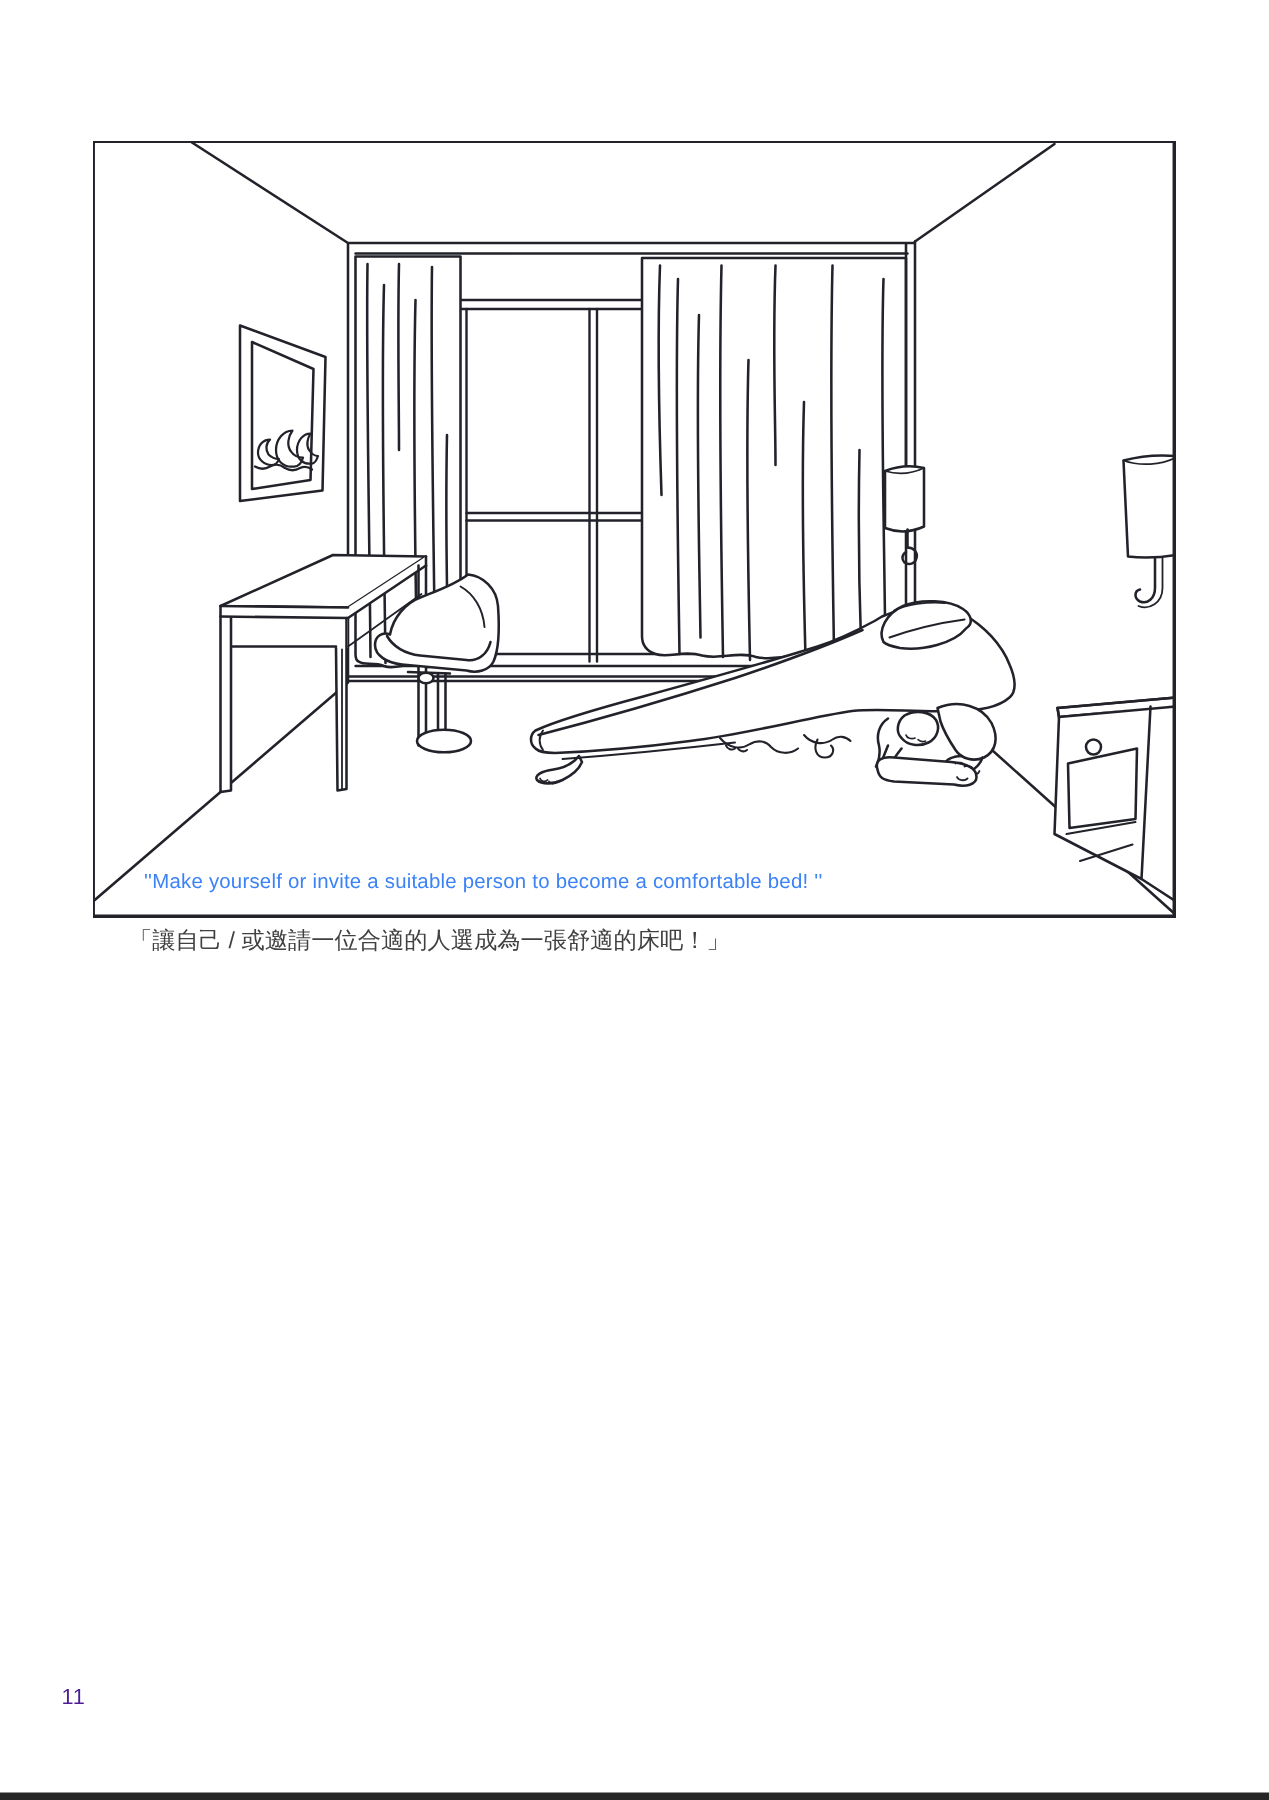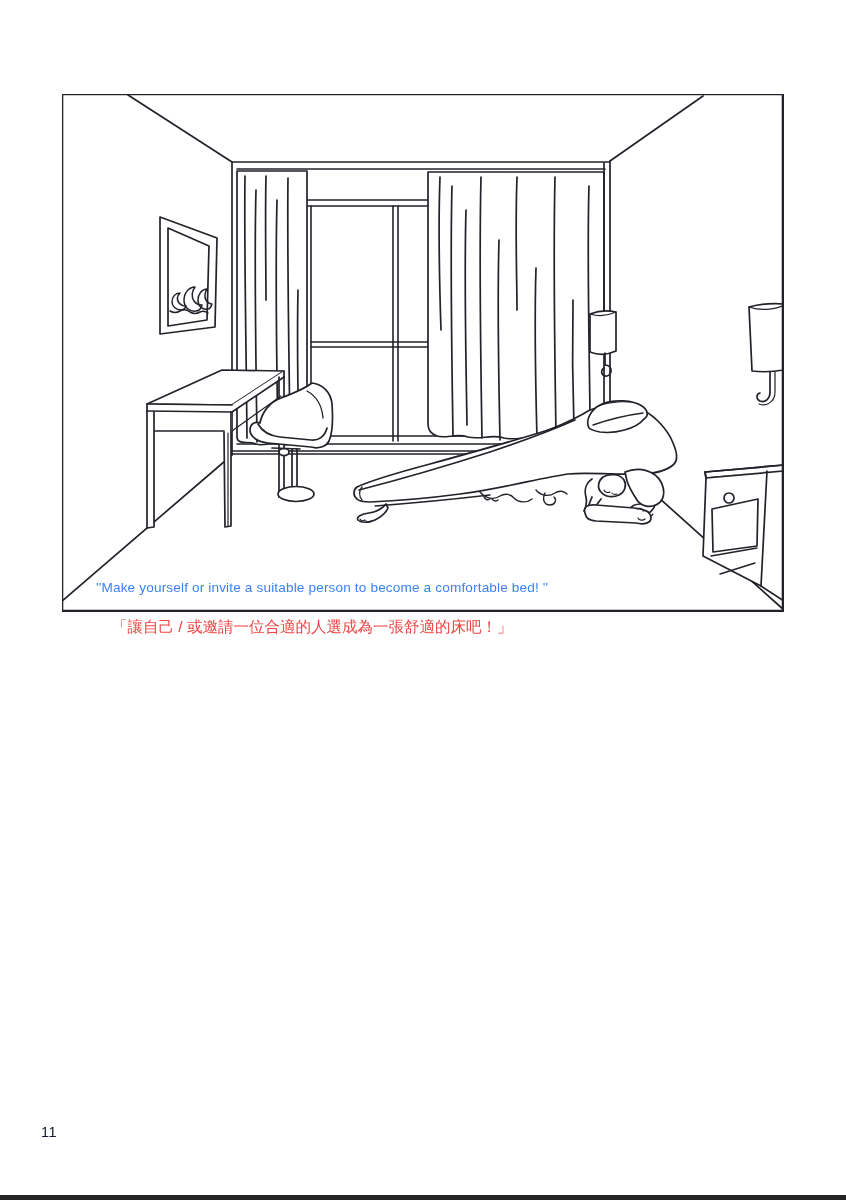--- a/index.html
+++ b/index.html
@@ -10,27 +10,27 @@
   }
   .artwork{
     position:absolute;left:62px;top:94px;width:722px;height:518px;
   }
   .caption-en{
     position:absolute;left:96px;top:580px;width:600px;
     font-size:13.6px;letter-spacing:0.15px;color:#3b82f6;
     font-family:"Liberation Sans","DejaVu Sans",sans-serif;
   }
   .caption-zh{
-    position:absolute;left:112px;top:617px;width:640px;
-    font-size:15.5px;color:#ef4444;
+    position:absolute;left:86px;top:617px;width:640px;
+    font-size:15.5px;color:#404040;
     font-family:"Liberation Sans","DejaVu Sans",sans-serif;
   }
   .page-number{
     position:absolute;left:41px;top:1124px;
-    font-size:14.5px;color:#0f172a;letter-spacing:0.5px;
+    font-size:14.5px;color:#4c1d95;letter-spacing:0.5px;
   }
   .footer-bar{
     position:absolute;left:0;bottom:0;width:846px;height:5px;background:#262626;
   }
   svg *{vector-effect:none;}
 </style>
 </head>
 <body>
 
 <svg class="artwork" viewBox="62 94 722 518" xmlns="http://www.w3.org/2000/svg" fill="none" stroke="#22232a" stroke-width="1.7" stroke-linecap="round" stroke-linejoin="round">

